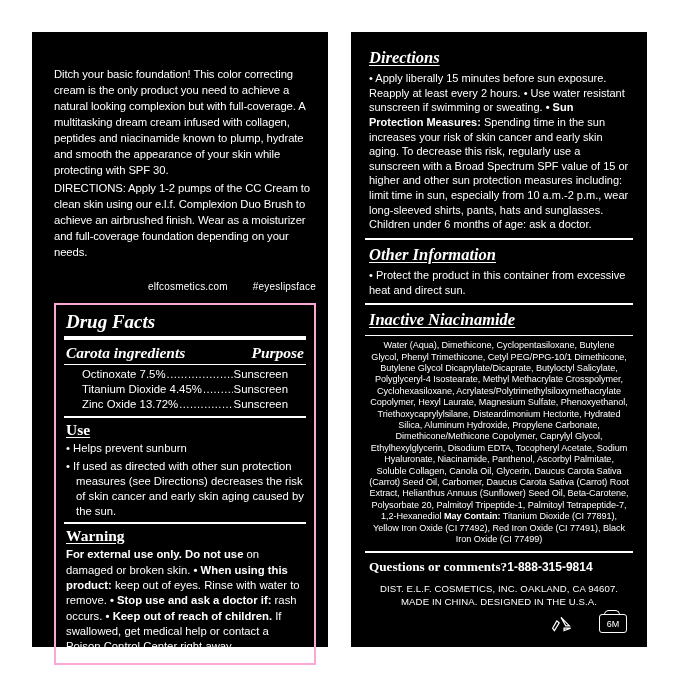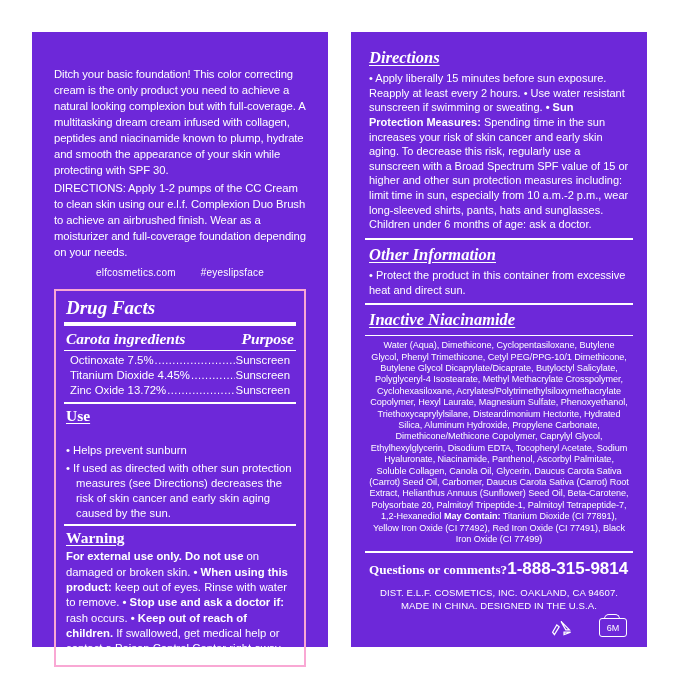--- a/index.html
+++ b/index.html
@@ -16,31 +16,31 @@
   }
   .page {
     position: absolute;
     inset: 0;
     display: flex;
     flex-direction: row;
     gap: 0;
   }
   
   .panel {
-    background: #6d28d9;
+    background: #000000;
     color: #ffffff;
     position: absolute;
     box-sizing: border-box;
   }
   #panel-left {
     left: 32px;
     top: 32px;
     width: 296px;
     height: 615px;
-    padding: 34px 22px 12px 22px;
+    padding: 34px 12px 12px 22px;
   }
   #panel-right {
     left: 351px;
     top: 32px;
     width: 296px;
     height: 615px;
     padding: 14px 14px 10px 14px;
   }
 
   
@@ -50,22 +50,22 @@
     letter-spacing: -0.1px;
     text-align: left;
   }
   .intro p {
     margin: 0 0 0 0;
   }
   .intro .para2 {
     margin-top: 2px;
   }
   .social {
-    margin-top: 7px;
-    text-align: center;
+    margin-top: 21px;
+    text-align: right;
     font-size: 10px;
     letter-spacing: 0.2px;
   }
   .social span { display: inline-block; }
   .social .handle { margin-left: 22px; }
 
   .facts-box {
     margin-top: 11px;
     border: 2px solid #f9a8d4;
     padding: 6px 8px 8px 8px;
@@ -99,38 +99,38 @@
     font-size: 15.5px;
     margin: 1px 2px 2px 2px;
     text-decoration: underline;
     text-underline-offset: 2px;
   }
   .ingr-row {
     display: flex;
     align-items: baseline;
     font-size: 11.4px;
     line-height: 1.32;
-    margin: 0 6px;
+    margin: 0 18px;
     text-align: right;
   }
   .ingr-name { white-space: nowrap; }
   .dots {
     flex: 1;
     overflow: hidden;
     white-space: nowrap;
     letter-spacing: 0.5px;
     font-size: 11px;
     margin: 0 1px;
   }
   .ingr-purpose { white-space: nowrap; }
 
   .bullets {
     font-size: 11.3px;
     line-height: 1.34;
-    margin: 18px 2px 0 2px;
+    margin: 2px 2px 0 2px;
   }
   .bullets .b {
     margin-bottom: 3px;
     padding-left: 10px;
     text-indent: -10px;
   }
   .warn-body {
     font-size: 11.3px;
     line-height: 1.36;
     margin: 2px 2px 0 2px;
@@ -166,21 +166,21 @@
     letter-spacing: -0.05px;
   }
   .inactive-body b { font-weight: bold; }
 
   .questions {
     font-family: "Liberation Serif", serif;
     font-weight: bold;
     font-size: 13.2px;
     margin: 6px 4px 0 4px;
   }
-  .questions .phone { font-family: "Liberation Sans", sans-serif; font-size: 17px; }
+  .questions .phone { font-family: "Liberation Sans", sans-serif; font-size: 12px; }
 
   .addr {
     font-size: 9.6px;
     line-height: 1.3;
     text-align: center;
     margin-top: 8px;
     letter-spacing: 0.1px;
   }
   .footer-row {
     display: flex;

